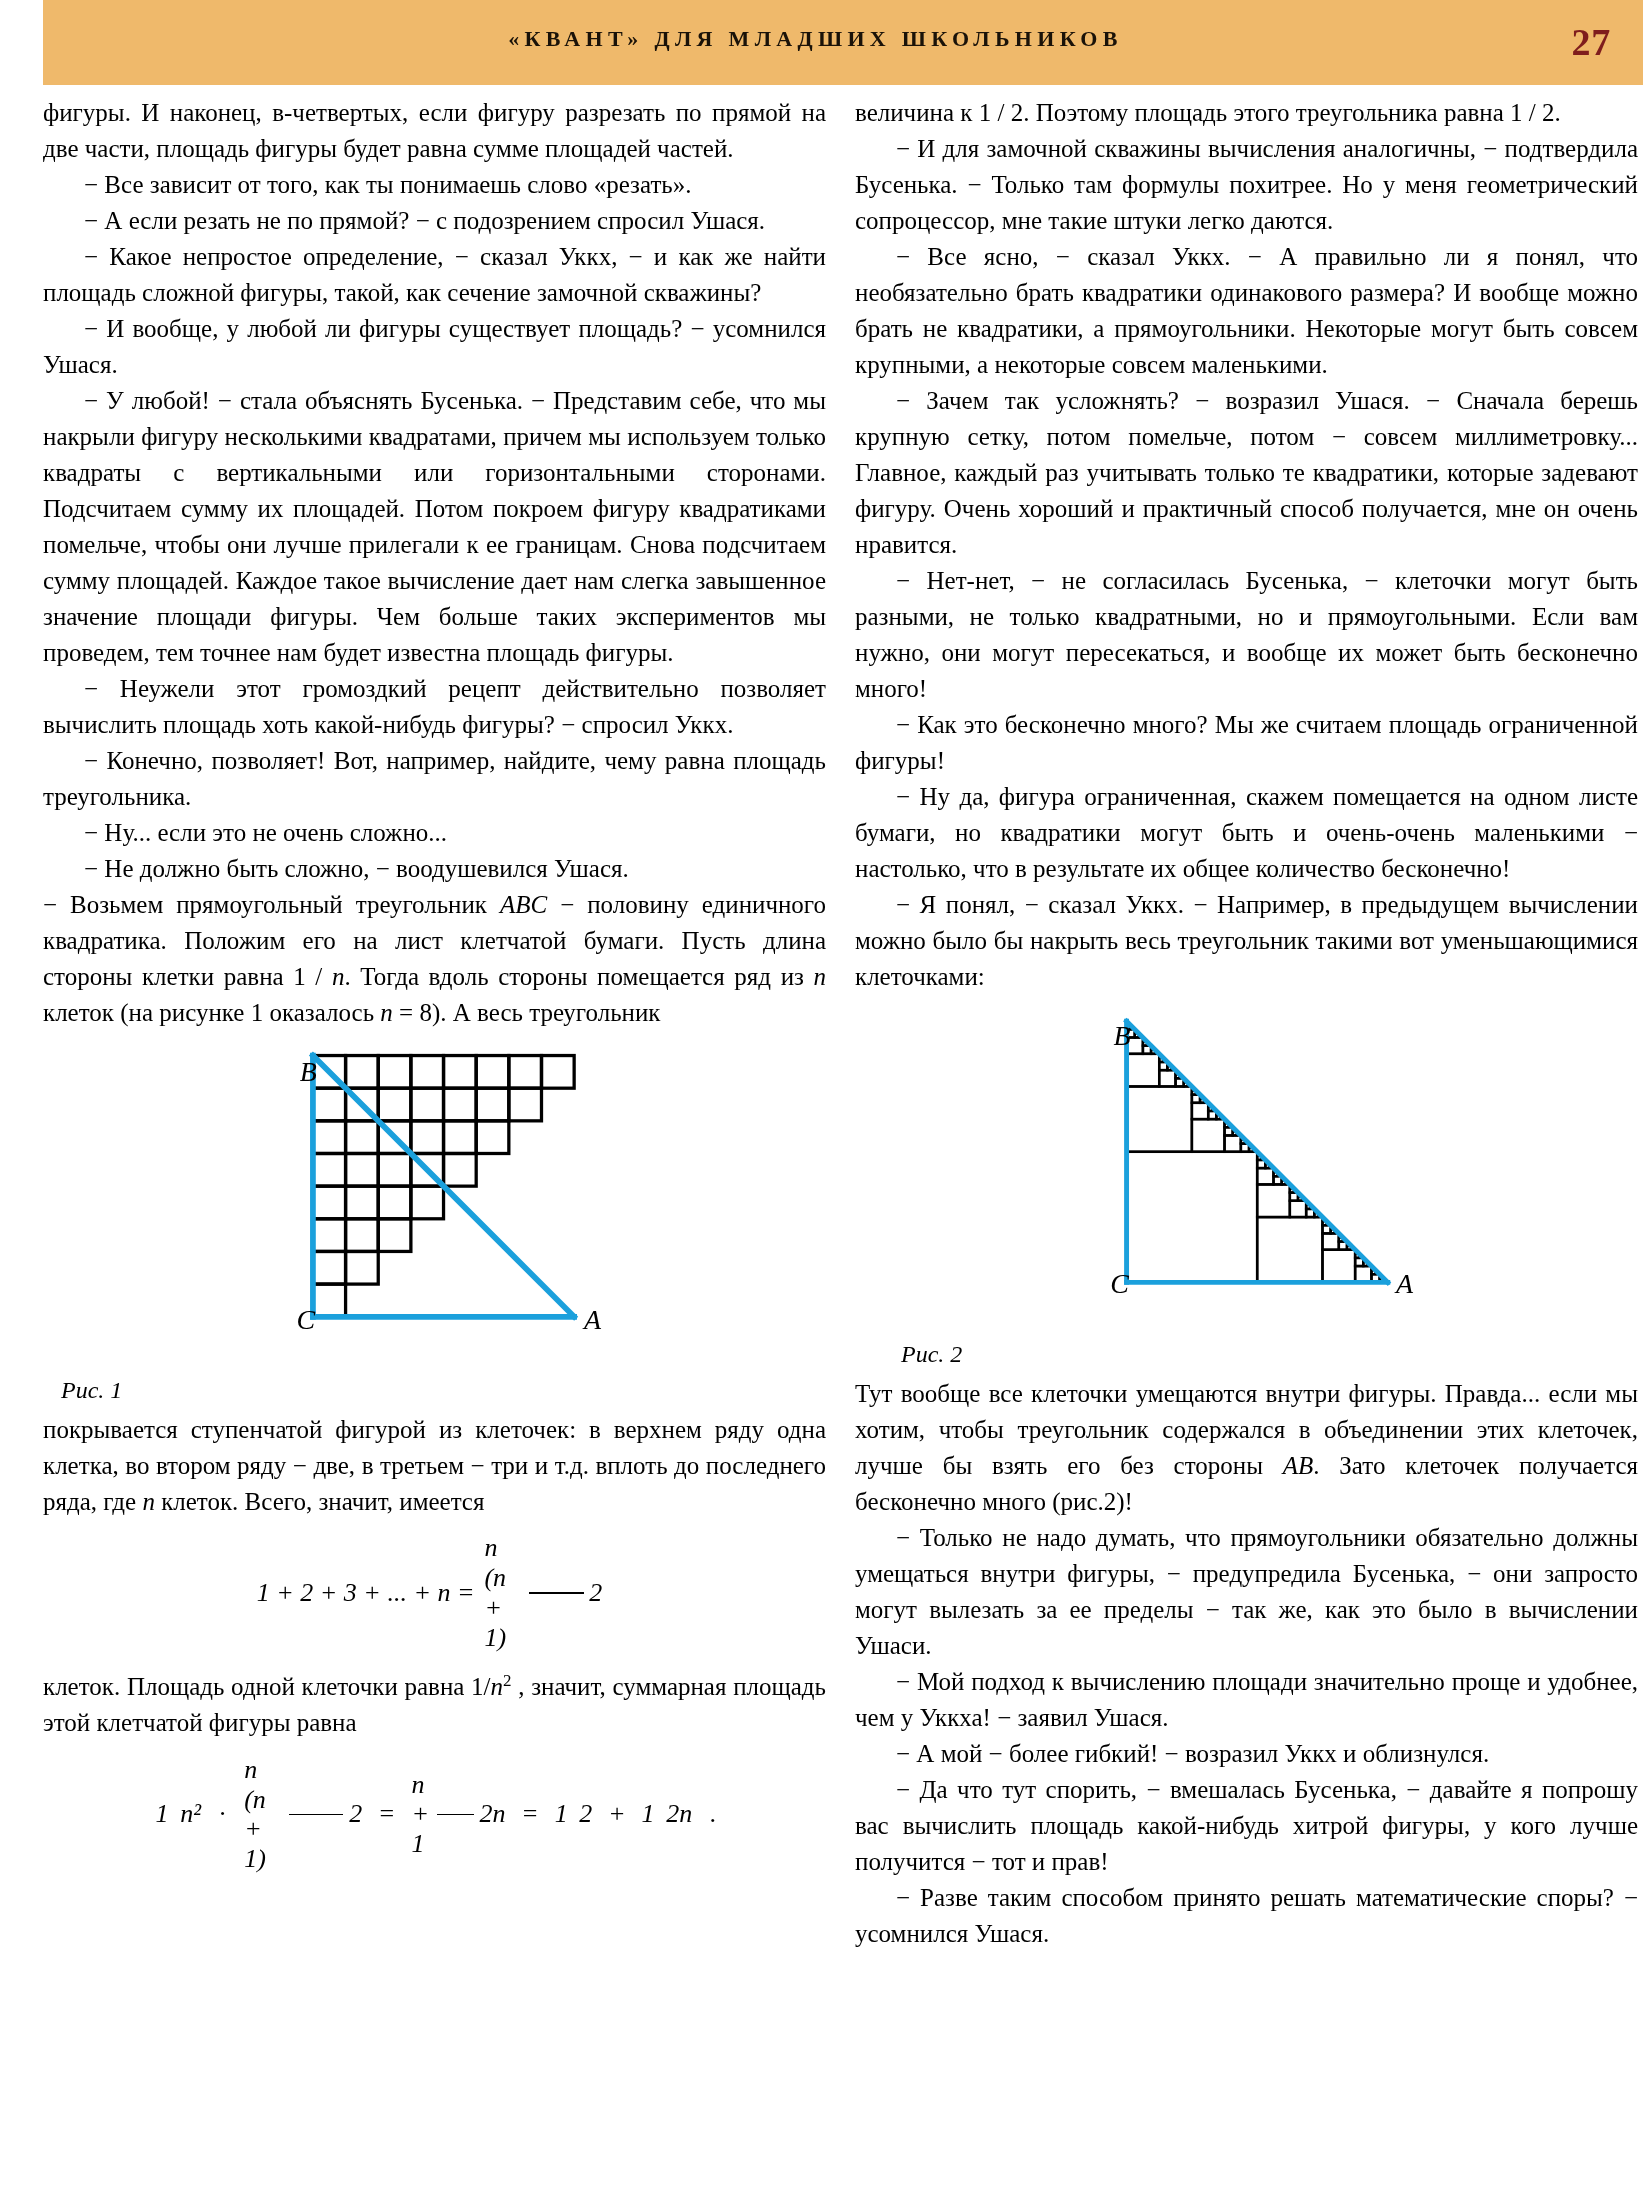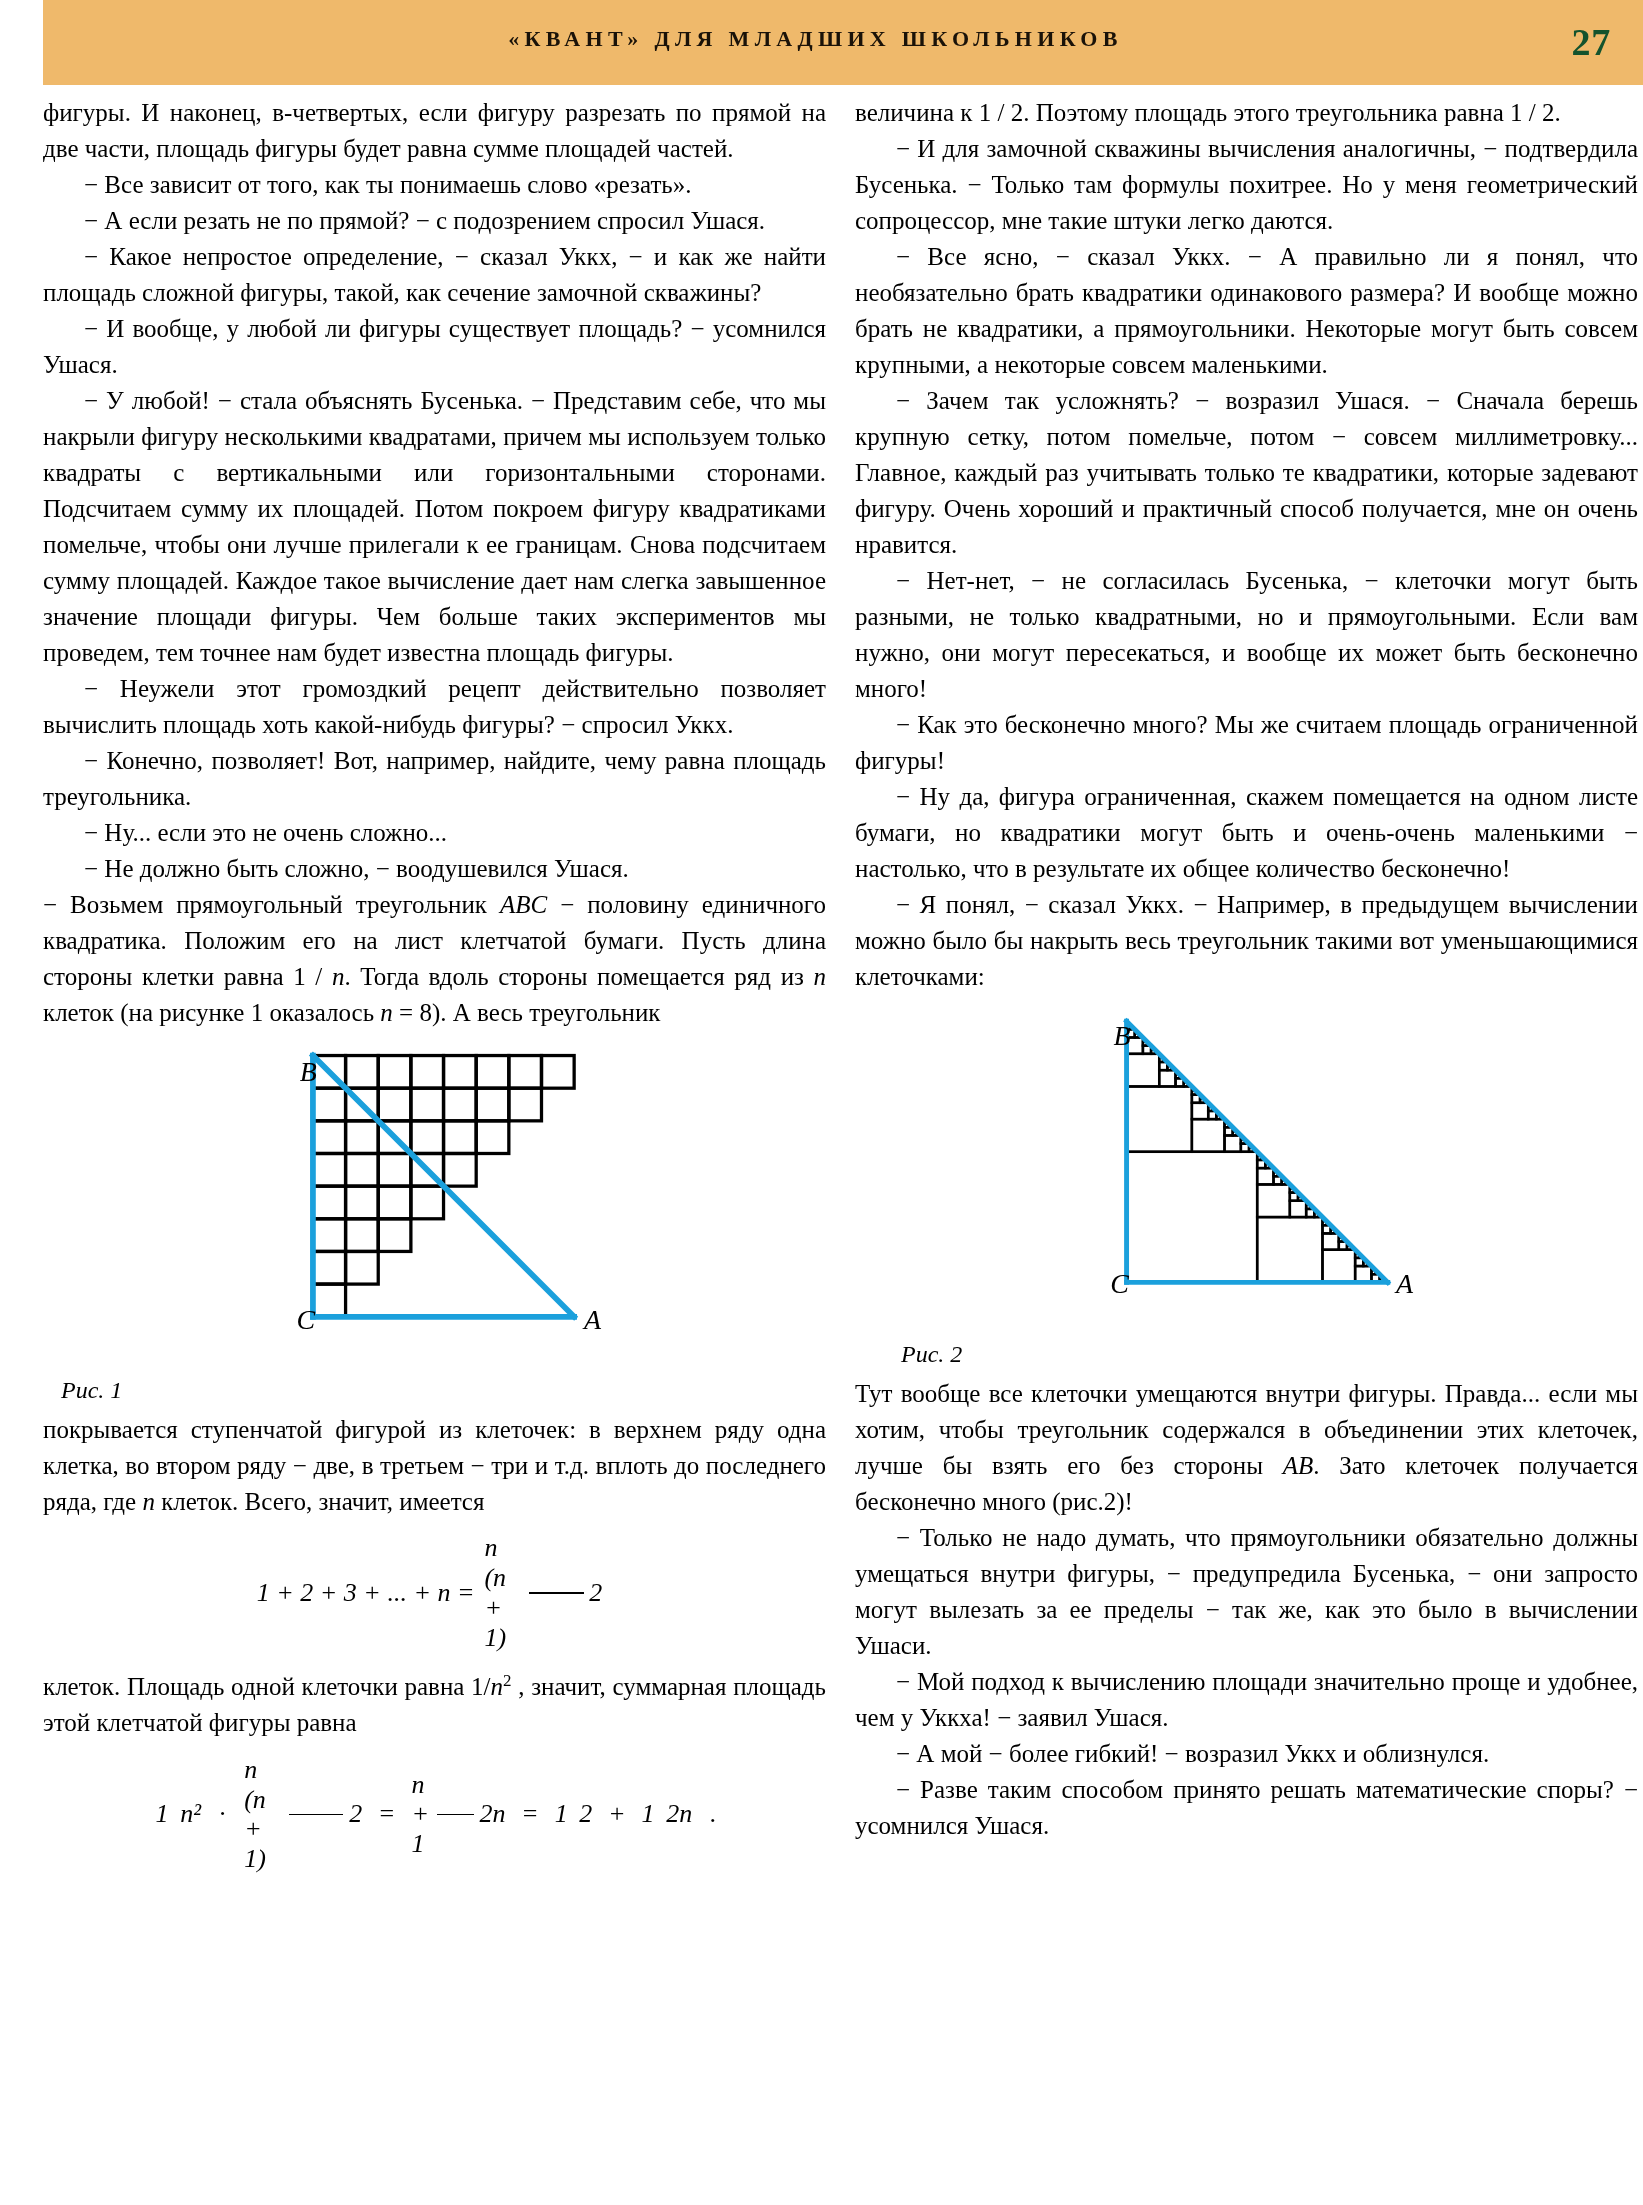--- a/index.html
+++ b/index.html
@@ -42,21 +42,21 @@
     white-space: nowrap;
   }
   .header-page-number {
     position: absolute;
     right: 33px;
     top: 50%;
     transform: translateY(-52%);
     font-family: "Liberation Serif", "DejaVu Serif", serif;
     font-weight: bold;
     font-size: 38px;
-    color: #14532d;
+    color: #7f1d1d;
     letter-spacing: 0.8px;
   }
 
   
   .page-body {
     position: absolute;
     left: 0;
     top: 85px;
     width: 1644px;
     height: 2120px;
@@ -350,17 +350,18 @@
         </svg>
       </div>
       <div class="figcaption fig-cap-2">Рис. 2</div>
     </div>
 
     <p class="para noindent"><span>Тут вообще все клеточки умещаются внутри фигуры. Правда... если мы хотим, чтобы треугольник содержался в объединении этих клеточек, лучше бы взять его без стороны </span><span class="it">AB</span><span>. Зато клеточек получается бесконечно много (рис.2)!</span></p>
 
     <p class="para">− Только не надо думать, что прямоугольники обязательно должны умещаться внутри фигуры, − предупредила Бусенька, − они запросто могут вылезать за ее пределы − так же, как это было в вычислении Ушаси.</p>
     <p class="para">− Мой подход к вычислению площади значительно проще и удобнее, чем у Уккха! − заявил Ушася.</p>
     <p class="para">− А мой − более гибкий! − возразил Уккх и облизнулся.</p>
+    <p class="para">− Да что тут спорить, − вмешалась Бусенька, − давайте я попрошу вас вычислить площадь какой-нибудь хитрой фигуры, у кого лучше получится − тот и прав!</p>
     <p class="para lastline-left">− Разве таким способом принято решать математические споры? − усомнился Ушася.</p>
 
   </div>
 </div>
 
 
 </body></html>

